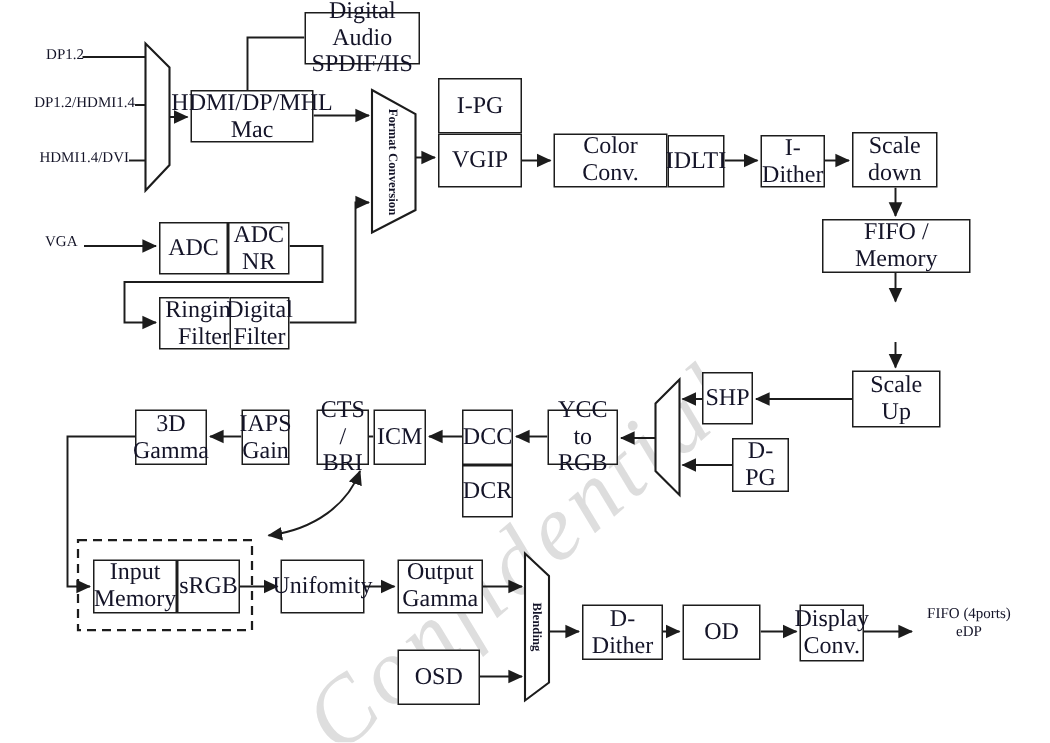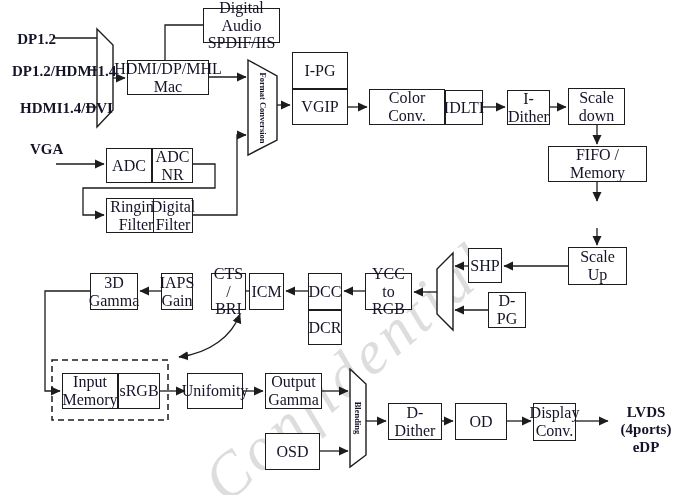--- a/index.html
+++ b/index.html
@@ -14,21 +14,21 @@
     color:#bdbdbd;opacity:.5;white-space:nowrap;z-index:0;user-select:none;
   }
   svg.wires{position:absolute;left:0;top:0;z-index:1;}
   .block{
     position:absolute;box-sizing:border-box;border:1.4px solid #1c1c1c;background:#fff;
     display:flex;align-items:center;justify-content:center;text-align:center;
     font-weight:normal;font-size:16px;line-height:1.12;color:#141428;
     white-space:pre-line;z-index:2;
   }
   .iolabel{
-    position:absolute;font-weight:bold;font-size:15px;color:#141428;z-index:2;
+    position:absolute;font-weight:normal;font-size:10px;color:#141428;z-index:2;
     white-space:pre-line;line-height:1.15;
   }
   .muxlabel{
     position:absolute;z-index:3;display:flex;align-items:center;justify-content:center;
     font-weight:bold;font-size:8.5px;color:#141428;
   }
   .muxlabel span{transform:rotate(90deg);white-space:nowrap;}
 </style>
 </head>
 <body>
@@ -97,22 +97,22 @@
   <div class="muxlabel" style="left:248px;top:60px;width:29px;height:95px">
     <span>Format Conversion</span>
   </div>
   <div class="muxlabel" style="left:350px;top:369px;width:16px;height:98px">
     <span>Blending</span>
   </div>
 
   <div class="iolabel" style="left:14px;top:31px;width:42px;text-align:right">DP1.2</div>
   <div class="iolabel" style="left:12px;top:63px;width:78px;text-align:right">DP1.2/HDMI1.4</div>
   <div class="iolabel" style="left:20px;top:100px;width:66px;text-align:right">HDMI1.4/DVI</div>
-  <div class="iolabel" style="left:30px;top:141px;width:26px;text-align:right">VGA</div>
-  <div class="iolabel" style="left:608px;top:404px;width:76px;text-align:center">LVDS (4ports)
+  <div class="iolabel" style="left:30px;top:156px;width:26px;text-align:left">VGA</div>
+  <div class="iolabel" style="left:608px;top:404px;width:76px;text-align:center">FIFO (4ports)
 eDP</div>
 
   <div class="block" style="left:203px;top:8px;width:77px;height:35px">Digital Audio
 SPDIF/IIS</div>
   <div class="block" style="left:127px;top:60px;width:82px;height:35px">HDMI/DP/MHL
 Mac</div>
   <div class="block" style="left:292px;top:52px;width:56px;height:37px">I-PG</div>
   <div class="block" style="left:292px;top:89px;width:56px;height:36px">VGIP</div>
   <div class="block" style="left:369px;top:89px;width:76px;height:36px">Color
 Conv.</div>

